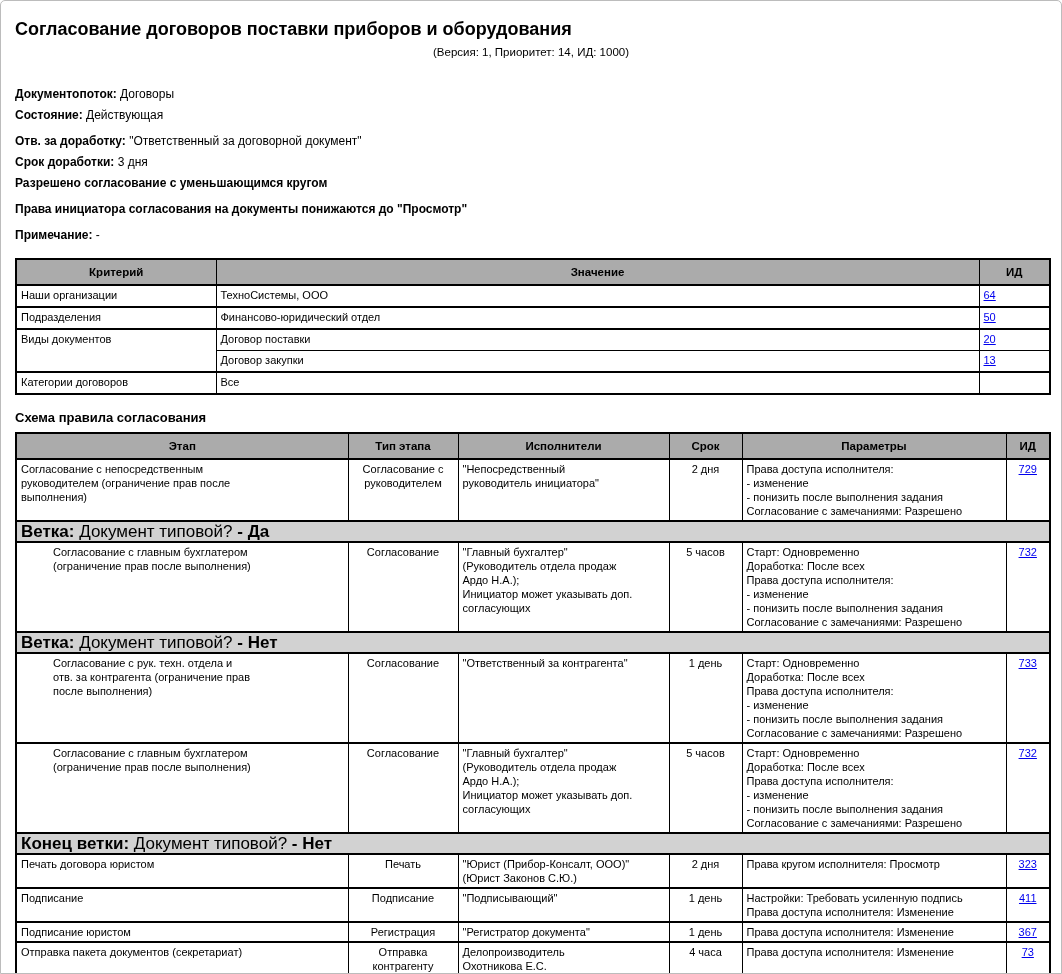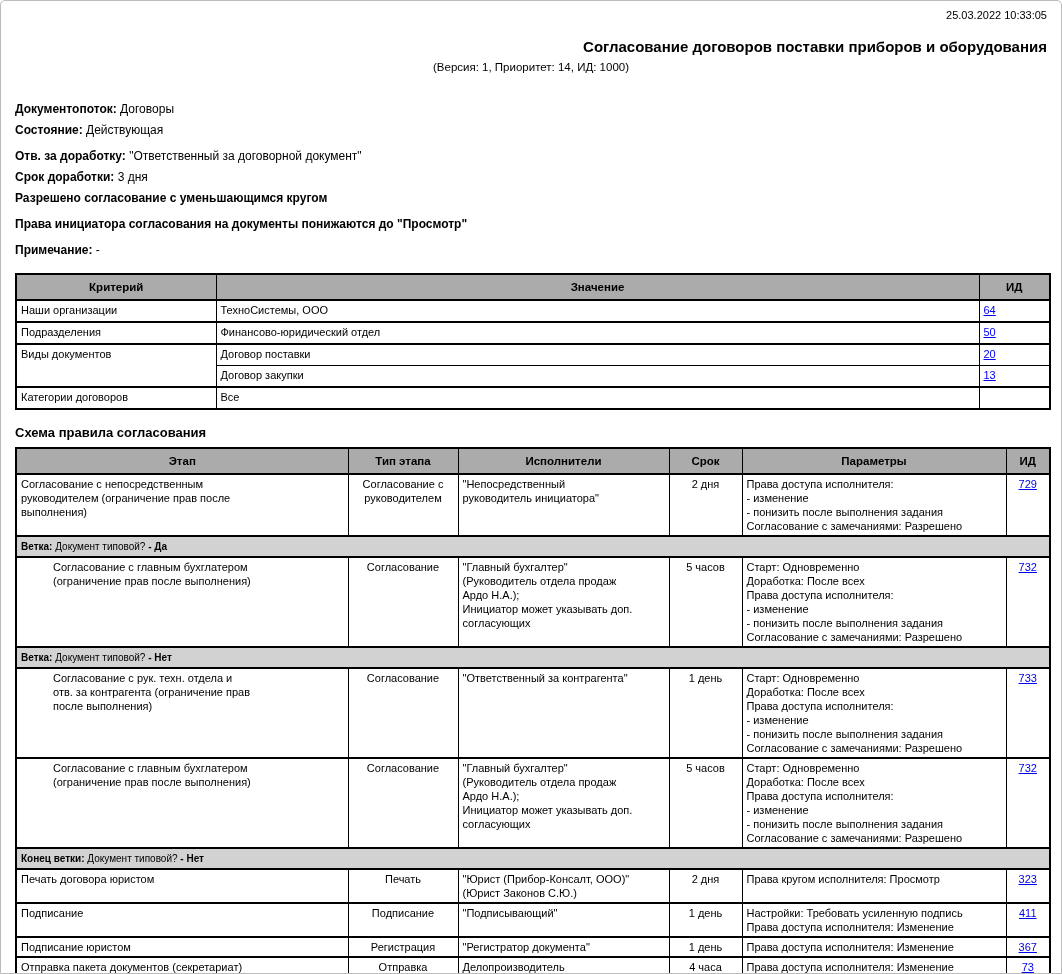--- a/index.html
+++ b/index.html
@@ -8,21 +8,21 @@
     background:#ffffff;
     border:1px solid #bcbcbc;
     border-radius:5px 5px 0 0;
     font-family:"Liberation Sans", sans-serif;
     color:#000;
   }
   .page { padding:8px 14px 0 14px; }
 
   .timestamp { text-align:right; font-size:11px; line-height:13px; }
 
-  .title   { text-align:right; font-size:15px; font-weight:bold; margin-top:16px; }
+  .title   { text-align:left; font-size:18px; font-weight:bold; margin-top:10px; }
   .subtitle{ text-align:center; font-size:11.5px; margin-top:6px; }
 
   .meta { margin-top:30px; font-size:12px; }
   .meta-line { line-height:12px; margin-bottom:9px; }
   .meta-line.group-gap { margin-top:14px; }
   .meta-line .lbl { font-weight:bold; }
 
   table { border-collapse:collapse; width:1034px; table-layout:fixed; font-size:11px; }
   th, td { border-left:1px solid #000; border-top:2px solid #000; padding:2px 4px; line-height:14px; vertical-align:top; }
   table { border:2px solid #000; }
@@ -42,31 +42,30 @@
   .schema-table { margin-top:7px; }
   .schema-table td { white-space:pre-line; }
 
   td.c { text-align:center; }
   td.indent { padding-left:36px; }
 
   tr.band td {
     background:#d2d2d2;
     white-space:normal;
     padding:3px 4px;
-    font-size:10px;
+    font-size:17px;
     line-height:13px;
   }
   tr.band .b { font-weight:bold; }
 </style>
 </head>
 <body>
 
 <div class="page">
 
-  <div class="timestamp">25.03.2022 10:33:05</div>
 
   <div class="title">Согласование договоров поставки приборов и оборудования</div>
   <div class="subtitle">(Версия: 1, Приоритет: 14, ИД: 1000)</div>
 
   <div class="meta">
     <div class="meta-line"><span class="lbl">Документопоток:</span><span> Договоры</span></div>
     <div class="meta-line"><span class="lbl">Состояние:</span><span> Действующая</span></div>
     <div class="meta-line group-gap"><span class="lbl">Отв. за доработку:</span><span> "Ответственный за договорной документ"</span></div>
     <div class="meta-line"><span class="lbl">Срок доработки:</span><span> 3 дня</span></div>
     <div class="meta-line"><span class="lbl">Разрешено согласование с уменьшающимся кругом</span></div>

